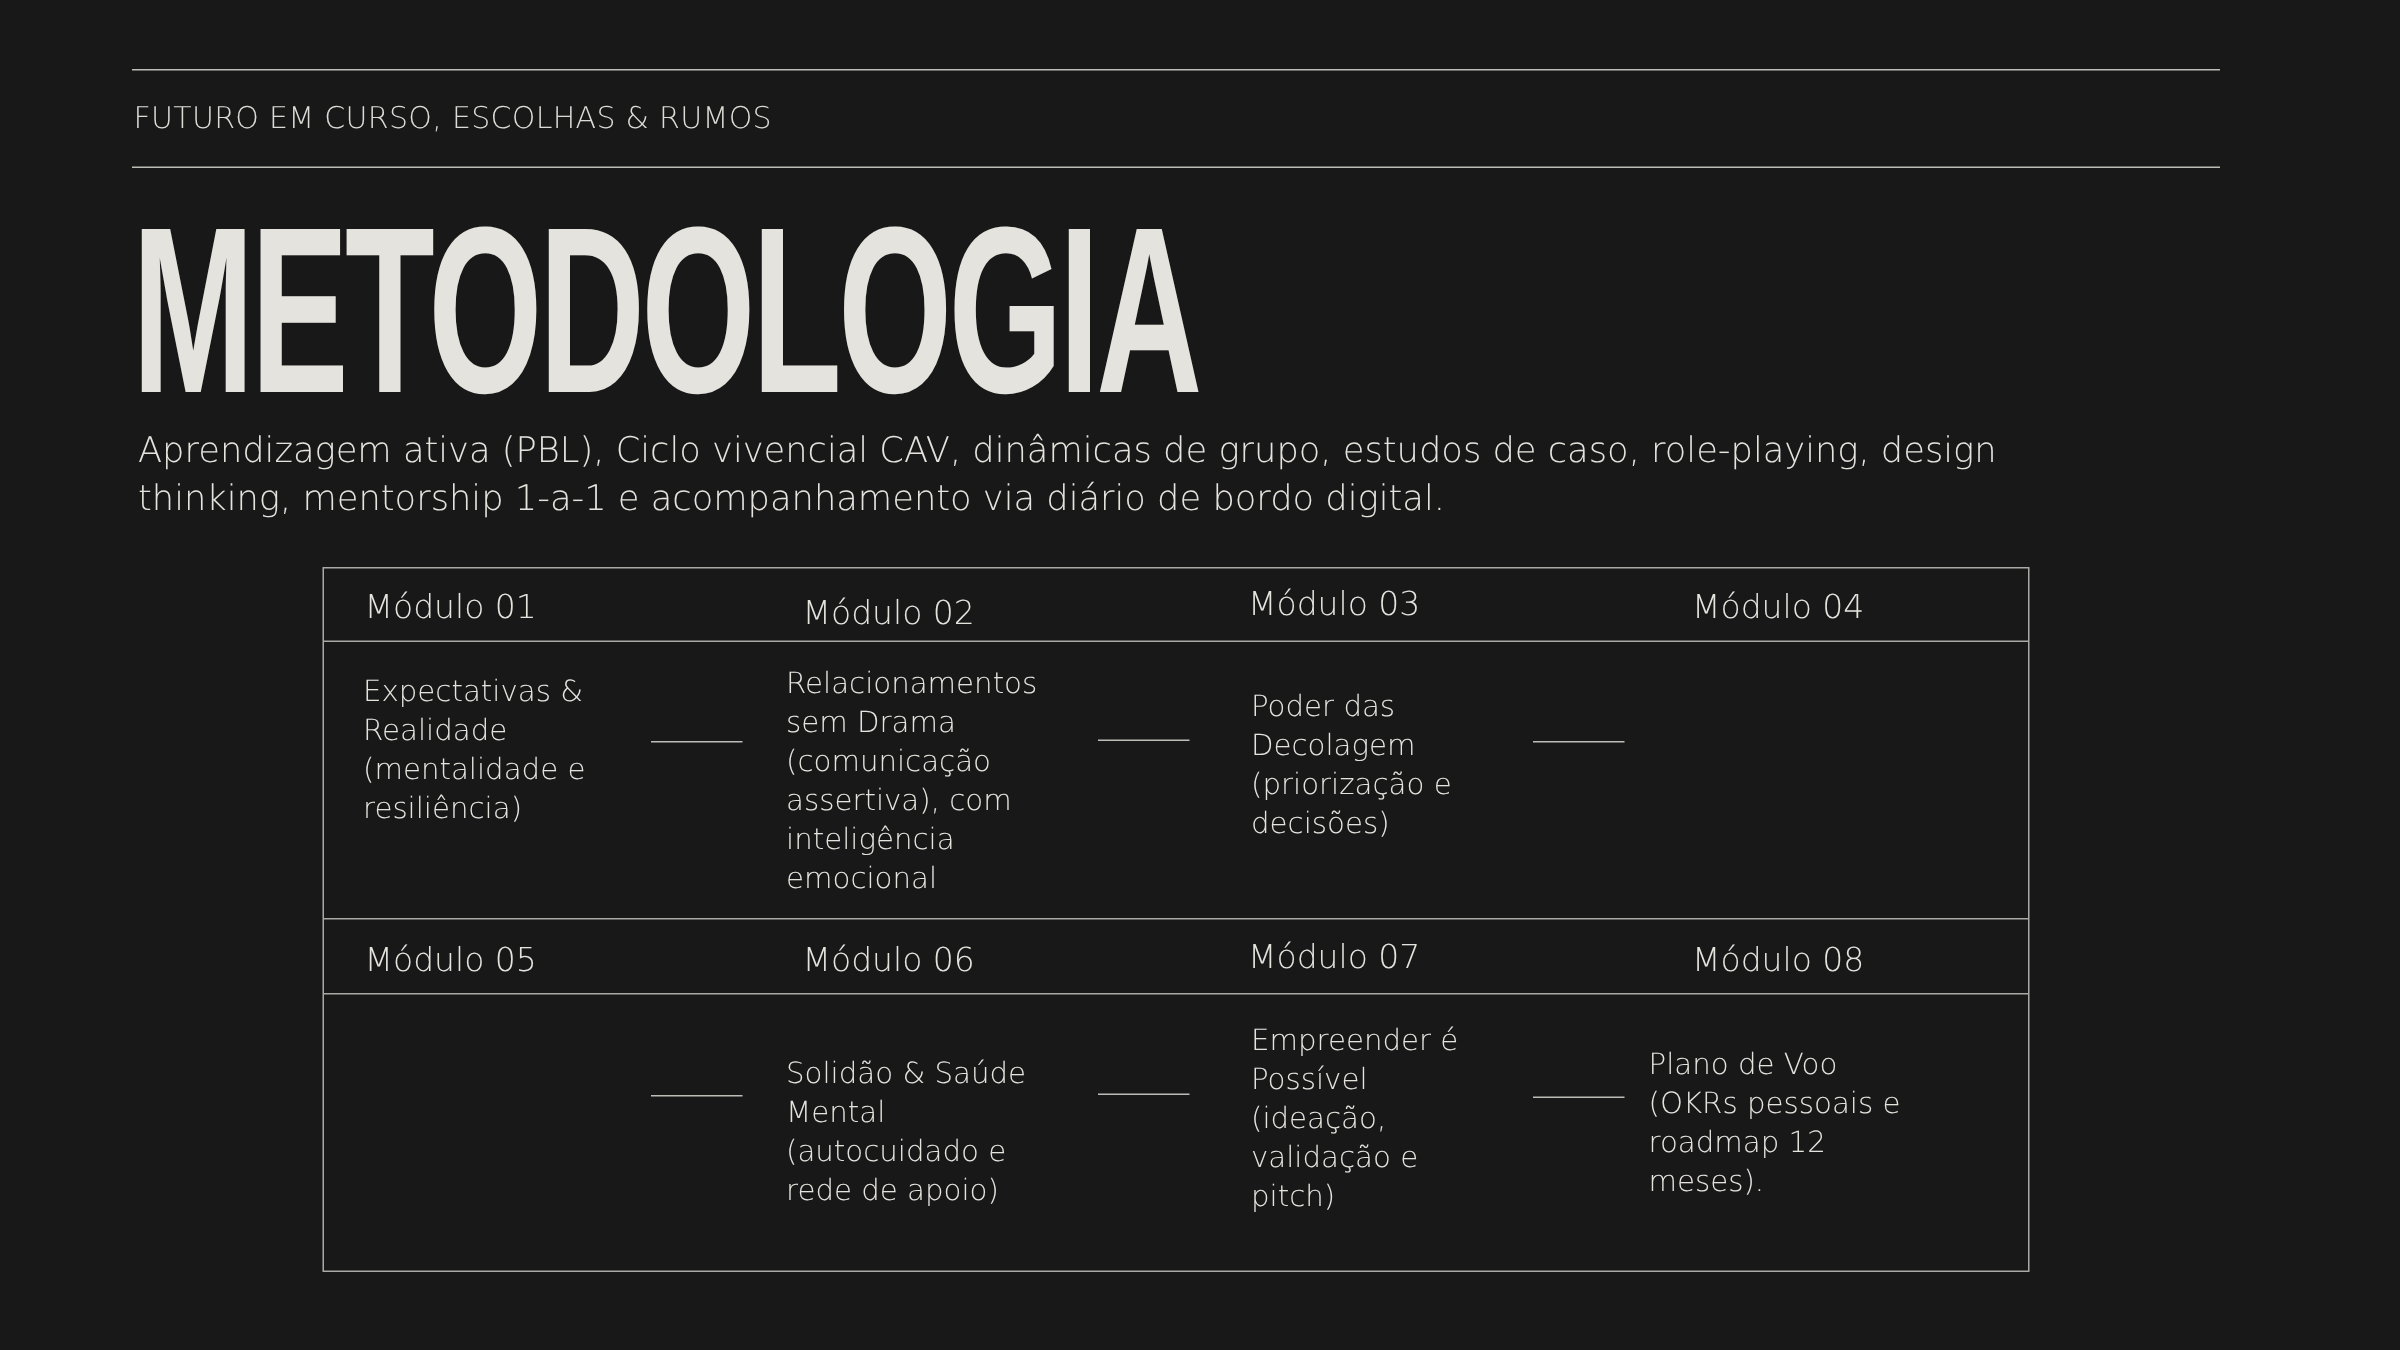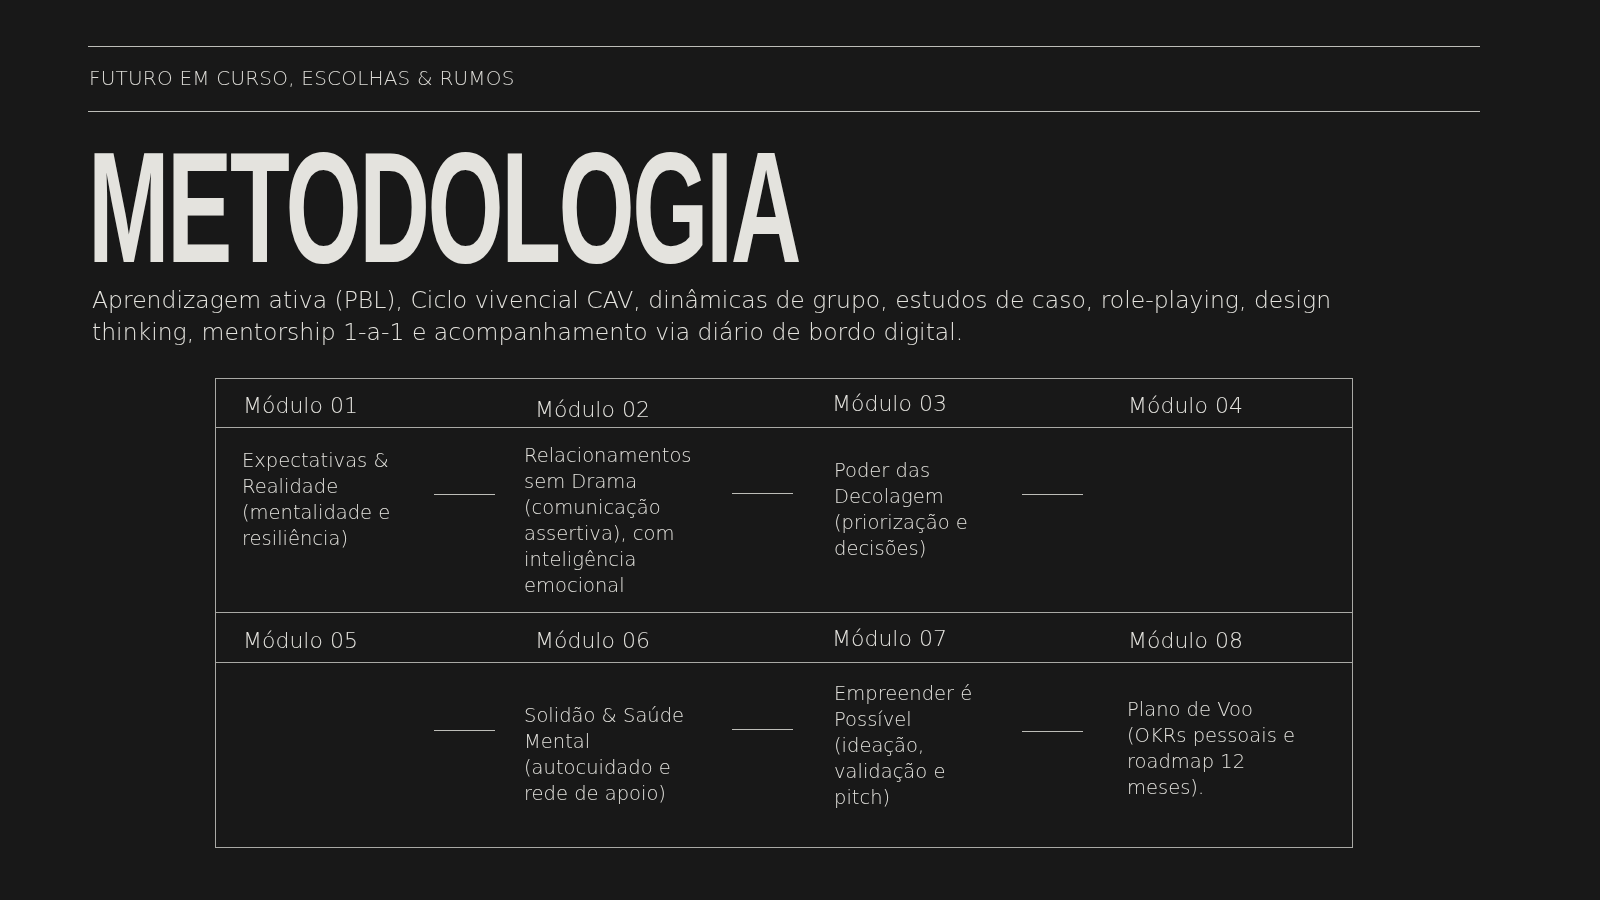--- a/index.html
+++ b/index.html
@@ -129,18 +129,18 @@
   <div class="connector" style="left:516px; top:114px;"></div>
   <div class="connector" style="left:806px; top:115px;"></div>
 
   <div class="cell-label" style="left:27px; top:249px;">Módulo 05</div>
   <div class="cell-label" style="left:319px; top:249px;">Módulo 06</div>
   <div class="cell-label" style="left:616px; top:247px;">Módulo 07</div>
   <div class="cell-label" style="left:912px; top:249px;">Módulo 08</div>
 
   <div class="cell-body" style="left:308px; top:324px; width:180px;">Solidão &amp; Saúde Mental (autocuidado e rede de apoio)</div>
   <div class="cell-body" style="left:618px; top:302px; width:140px;">Empreender é Possível (ideação, validação e pitch)</div>
-  <div class="cell-body" style="left:911px; top:318px; width:170px;">Plano de Voo (OKRs pessoais e roadmap 12 meses).</div>
+  <div class="cell-body" style="left:883px; top:318px; width:170px;">Plano de Voo (OKRs pessoais e roadmap 12 meses).</div>
 
   <div class="connector" style="left:218px; top:351px;"></div>
   <div class="connector" style="left:516px; top:350px;"></div>
   <div class="connector" style="left:806px; top:352px;"></div>
 </div>
 
 </body></html>

